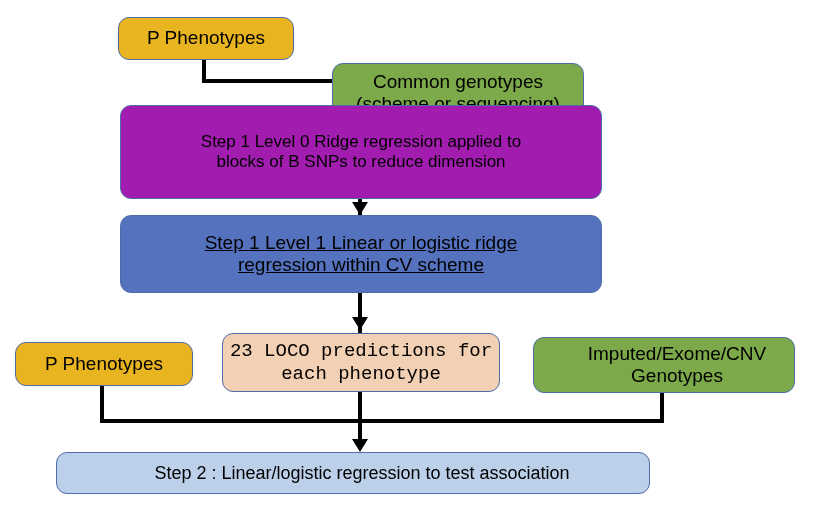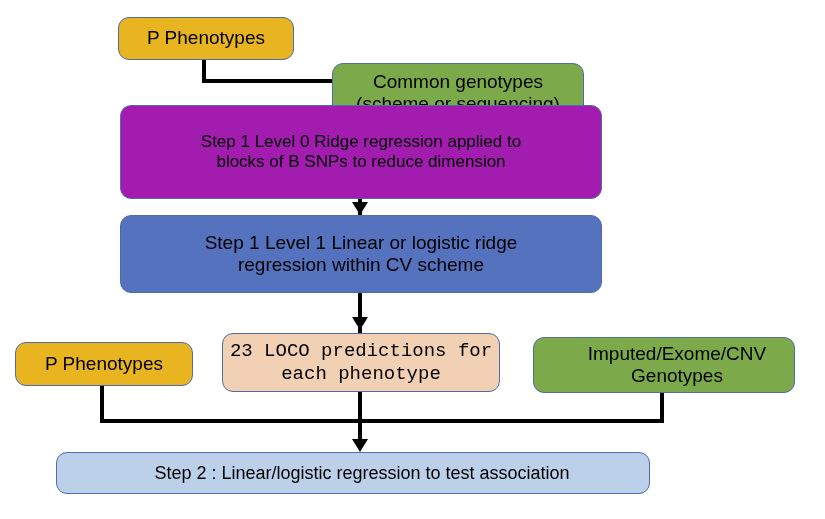--- a/index.html
+++ b/index.html
@@ -81,21 +81,21 @@
     </span>
   </div>
 
   <div class="node n-blue" id="node-step1-level0" style="left: 120px; top: 105px; width: 482px; height: 94px; font-size: 17px; background: #a21caf; border-color: rgb(78, 108, 168);">
     <span>
       <span>Step 1 Level 0 Ridge regression applied to</span>
       <span>blocks of B SNPs to reduce dimension</span>
     </span>
   </div>
 
-  <div class="node n-blue" id="node-step1-level1" style="left: 120px; top: 215px; width: 482px; height: 78px; font-size: 19px; background: rgb(85, 114, 191); border-color: rgb(78, 108, 168);">
+  <div class="node n-blue" id="node-step1-level1" style="left: 120px; top: 215px; width: 482px; height: 78px; font-size: 19px; background: rgb(85, 114, 191); border-color: rgb(78, 108, 168); text-decoration: underline;">
     <span>
       <span>Step 1 Level 1 Linear or logistic ridge</span>
       <span>regression within CV scheme</span>
     </span>
   </div>
 
   <div class="node n-yellow" id="node-phenotypes-bottom" style="left: 15px; top: 342px; width: 178px; height: 44px; font-size: 19px; background: rgb(232, 180, 31); border-color: rgb(78, 108, 168);">
     <span>P Phenotypes</span>
   </div>
 

